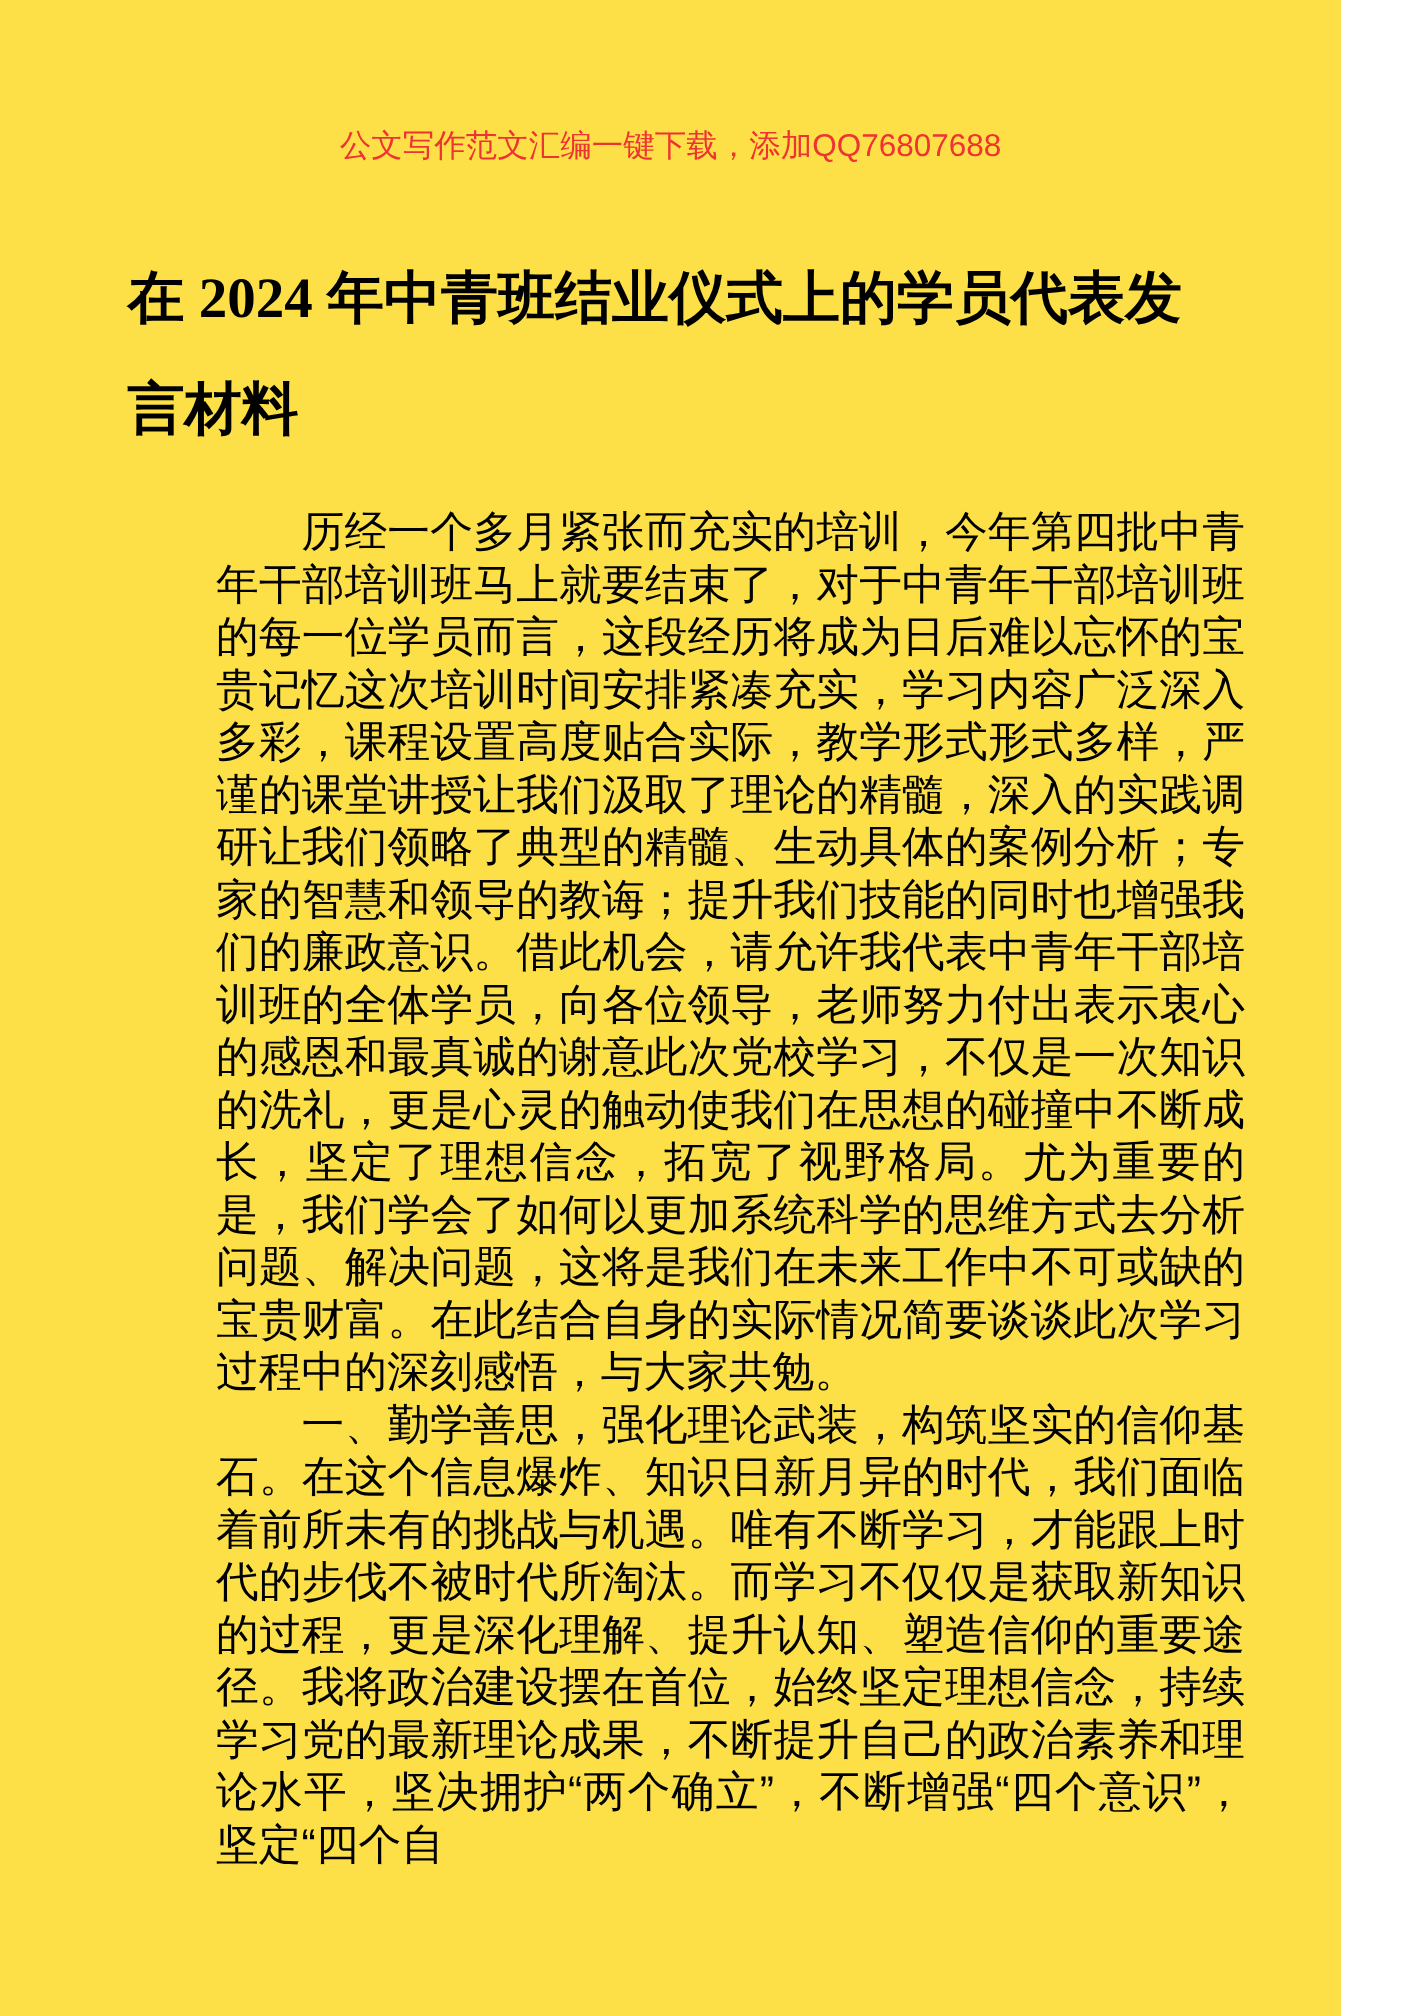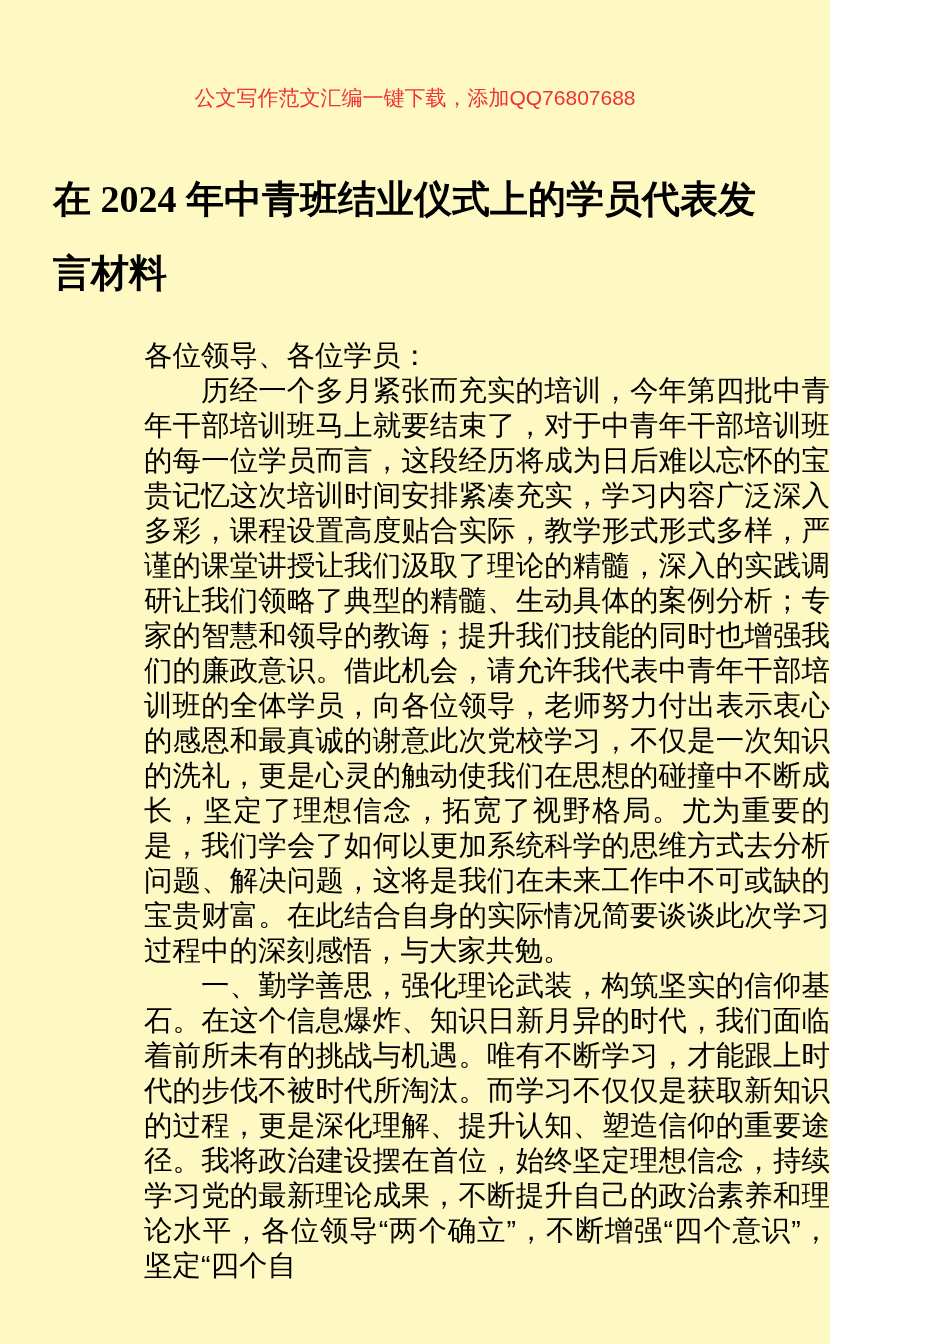--- a/index.html
+++ b/index.html
@@ -2,23 +2,23 @@
 <html><head>
 <meta charset="utf-8">
 <style>
   html, body {
     margin: 0;
     padding: 0;
     background: #ffffff;
   }
   .page {
     position: relative;
-    width: 830px;
+    width: 894px;
     height: 1344px;
-    background: #fef9c3;
+    background: #fde047;
     overflow: hidden;
   }
   .notice {
     padding-top: 86px;
     text-align: center;
     color: #ee3333;
     font-family: "Liberation Sans", "DejaVu Sans", sans-serif;
     font-size: 21px;
     line-height: 24px;
     font-weight: 500;
@@ -53,21 +53,20 @@
 <body>
 
 <div class="page">
 
   <div class="notice">公文写作范文汇编一键下载，添加QQ76807688</div>
 
   <h1 class="doc-title">在 2024 年中青班结业仪式上的学员代表发言材料</h1>
 
   <div class="doc-body">
 
-    <p class="salutation">各位领导、各位学员：</p>
 
     <p class="indent">历经一个多月紧张而充实的培训，今年第四批中青年干部培训班马上就要结束了，对于中青年干部培训班的每一位学员而言，这段经历将成为日后难以忘怀的宝贵记忆这次培训时间安排紧凑充实，学习内容广泛深入多彩，课程设置高度贴合实际，教学形式形式多样，严谨的课堂讲授让我们汲取了理论的精髓，深入的实践调研让我们领略了典型的精髓、生动具体的案例分析；专家的智慧和领导的教诲；提升我们技能的同时也增强我们的廉政意识。借此机会，请允许我代表中青年干部培训班的全体学员，向各位领导，老师努力付出表示衷心的感恩和最真诚的谢意此次党校学习，不仅是一次知识的洗礼，更是心灵的触动使我们在思想的碰撞中不断成长，坚定了理想信念，拓宽了视野格局。尤为重要的是，我们学会了如何以更加系统科学的思维方式去分析问题、解决问题，这将是我们在未来工作中不可或缺的宝贵财富。在此结合自身的实际情况简要谈谈此次学习过程中的深刻感悟，与大家共勉。</p>
 
-    <p class="indent"><span>一、勤学善思，强化理论武装，构筑坚实的信仰基石。</span><span>在这个信息爆炸、知识日新月异的时代，我们面临着前所未有的挑战与机遇。唯有不断学习，才能跟上时代的步伐不被时代所淘汰。而学习不仅仅是获取新知识的过程，更是深化理解、提升认知、塑造信仰的重要途径。我将政治建设摆在首位，始终坚定理想信念，持续学习党的最新理论成果，不断提升自己的政治素养和理论水平，各位领导“两个确立”，不断增强“四个意识”，坚定“四个自</span></p>
+    <p class="indent"><span>一、勤学善思，强化理论武装，构筑坚实的信仰基石。</span><span>在这个信息爆炸、知识日新月异的时代，我们面临着前所未有的挑战与机遇。唯有不断学习，才能跟上时代的步伐不被时代所淘汰。而学习不仅仅是获取新知识的过程，更是深化理解、提升认知、塑造信仰的重要途径。我将政治建设摆在首位，始终坚定理想信念，持续学习党的最新理论成果，不断提升自己的政治素养和理论水平，坚决拥护“两个确立”，不断增强“四个意识”，坚定“四个自</span></p>
 
   </div>
 
 </div>
 
 </body></html>

